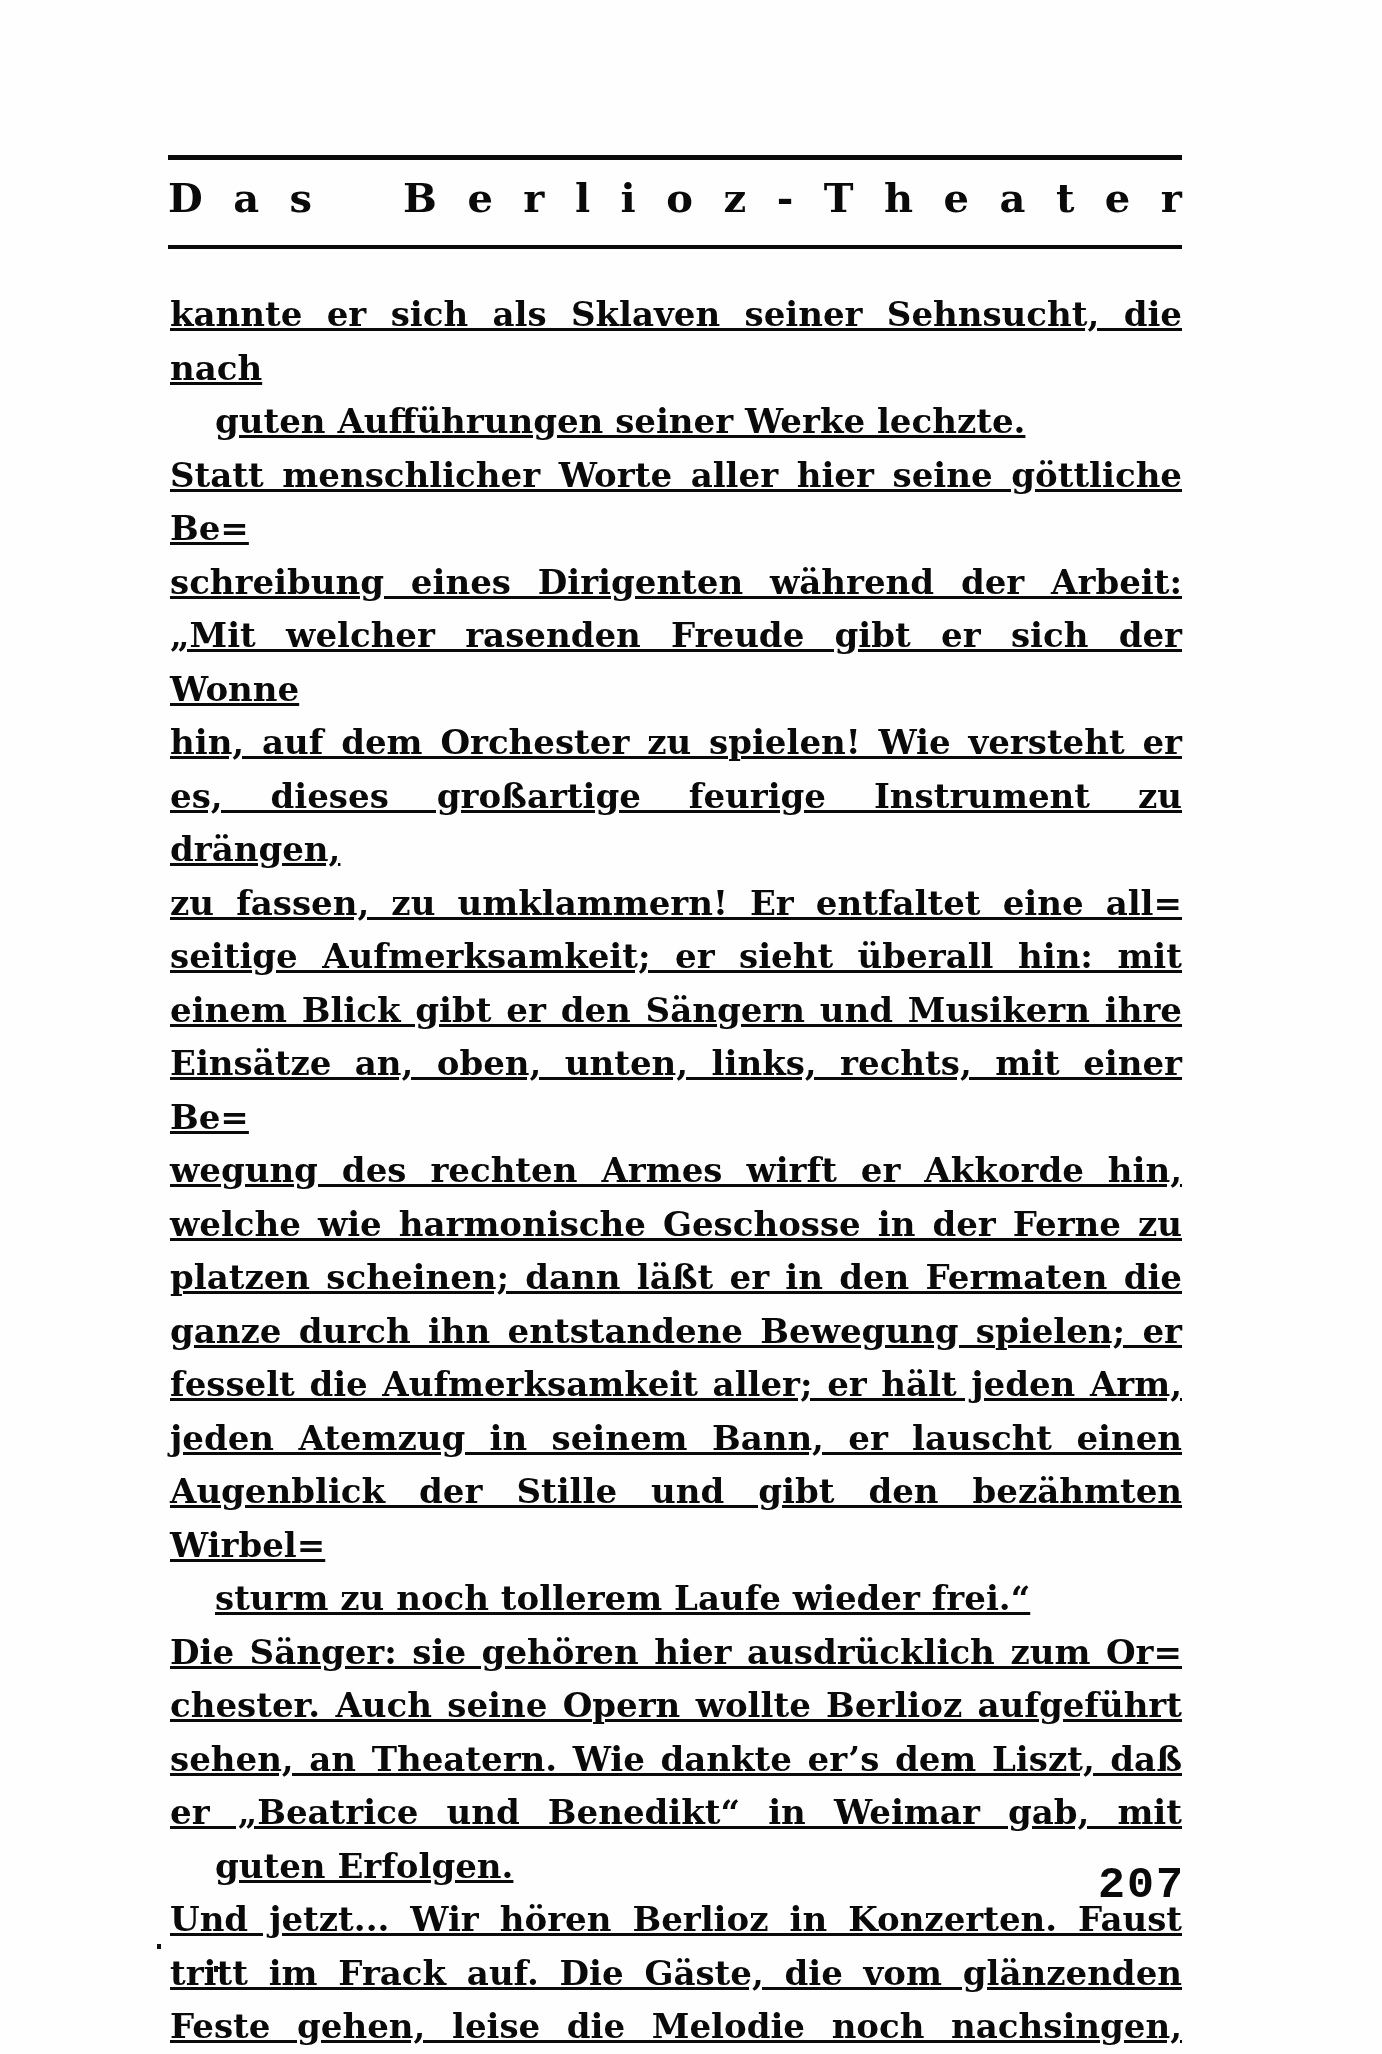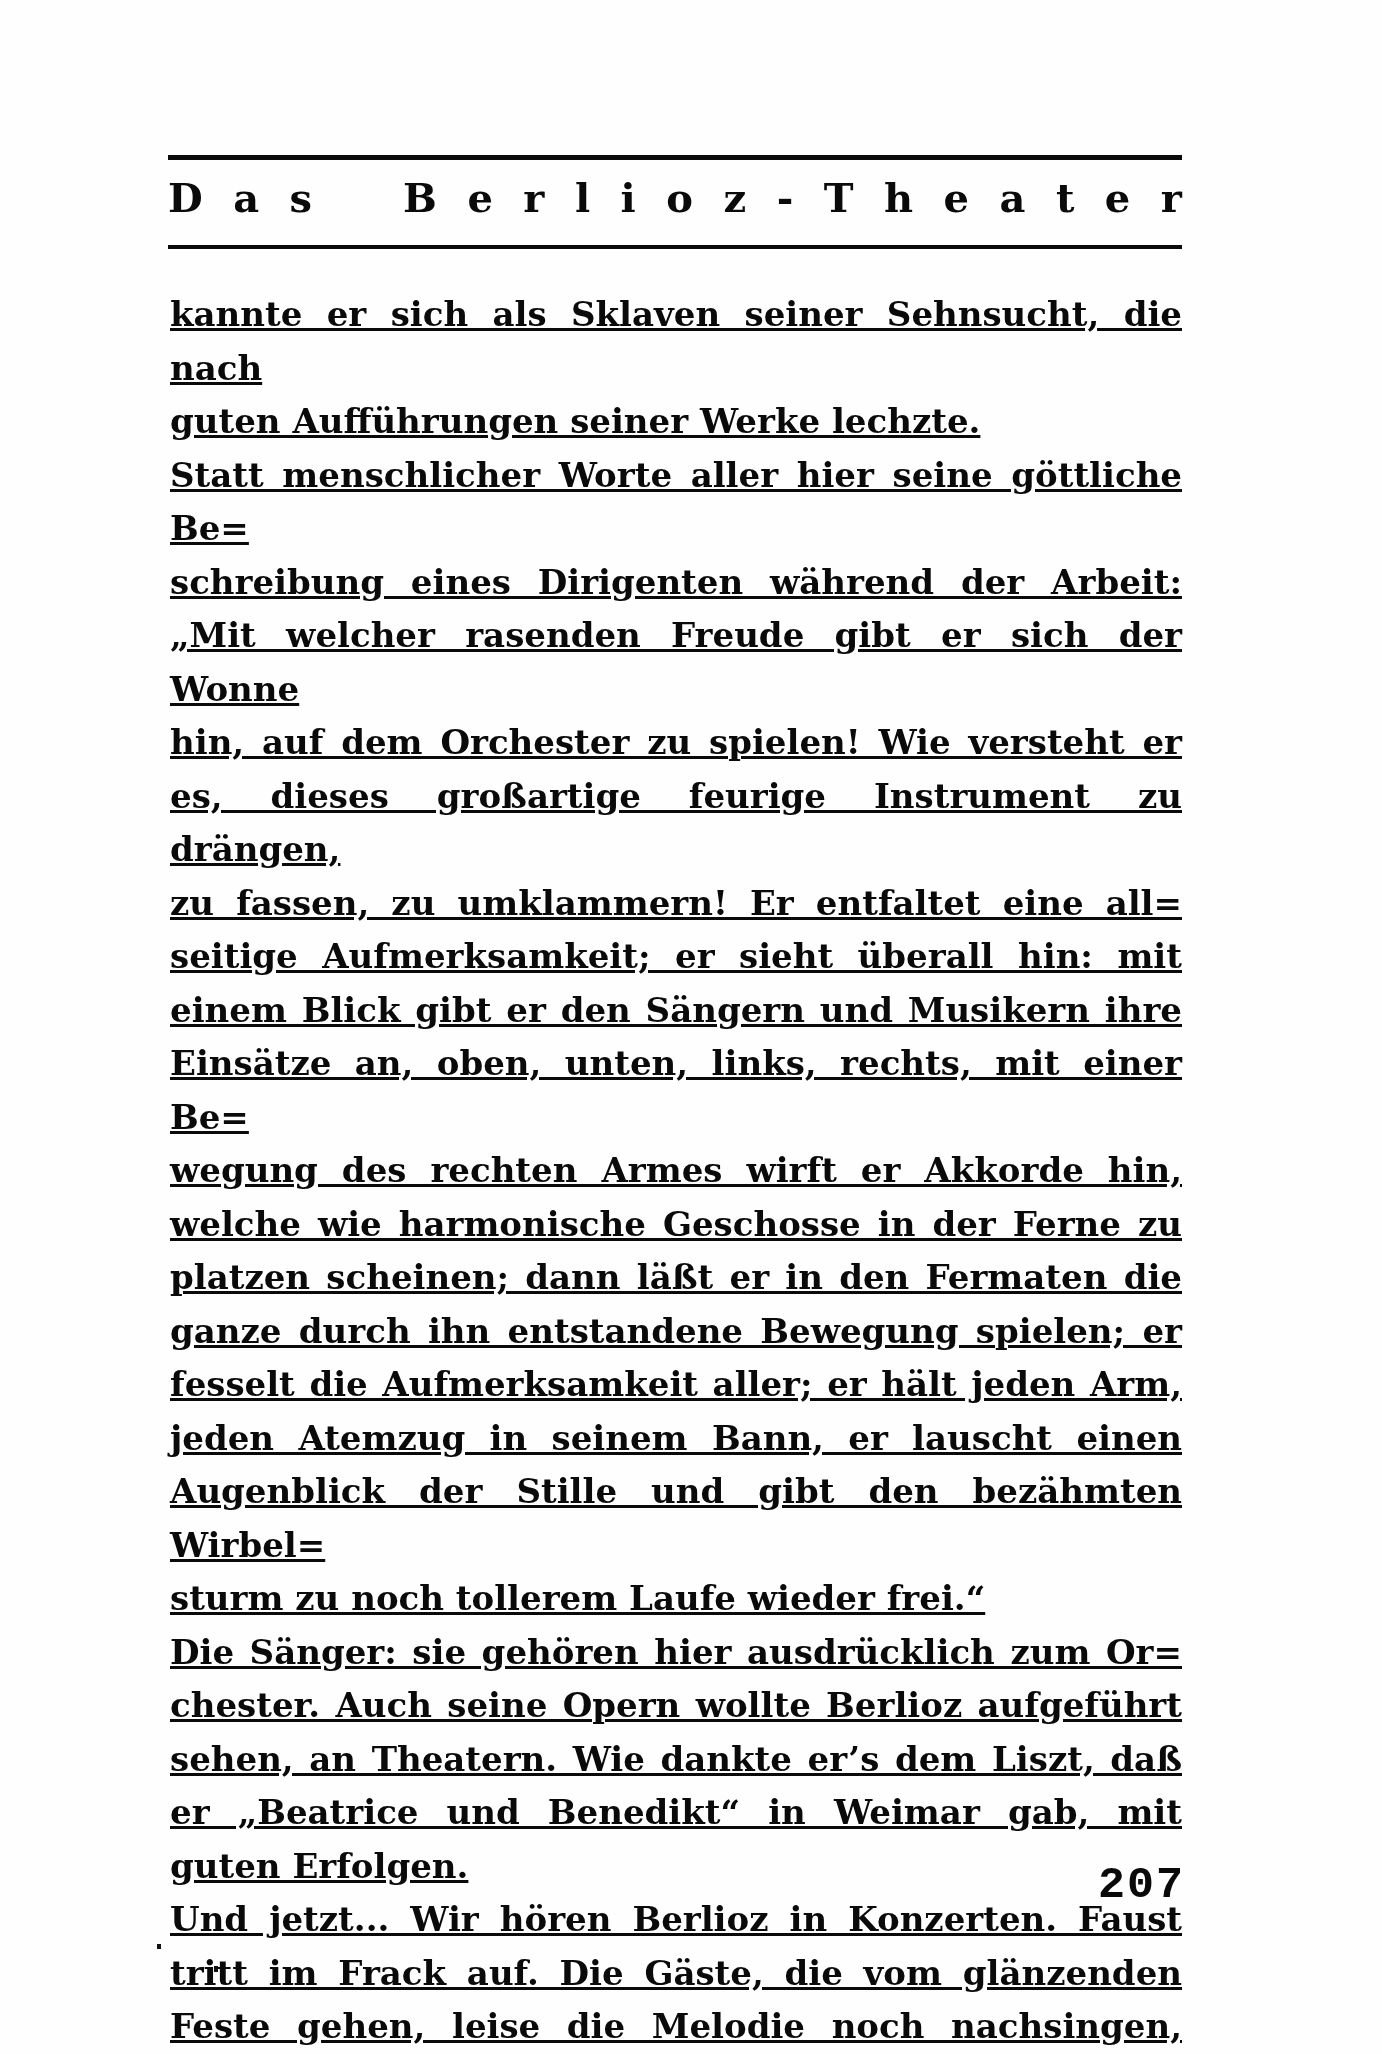--- a/index.html
+++ b/index.html
@@ -46,20 +46,21 @@
   }
   .body-text .line {
     text-align: justify;
     text-align-last: justify;
     white-space: normal;
     text-decoration: underline;
   }
   .body-text .line.nj {
     text-align: left;
     text-align-last: left;
+    margin-left: 45px;
   }
   .page-number {
     position: absolute;
     left: 1098px;
     top: 1860px;
     font-weight: 700;
     font-size: 45px;
     letter-spacing: 2px;
     font-family: Liberation Mono, monospace;
   }

